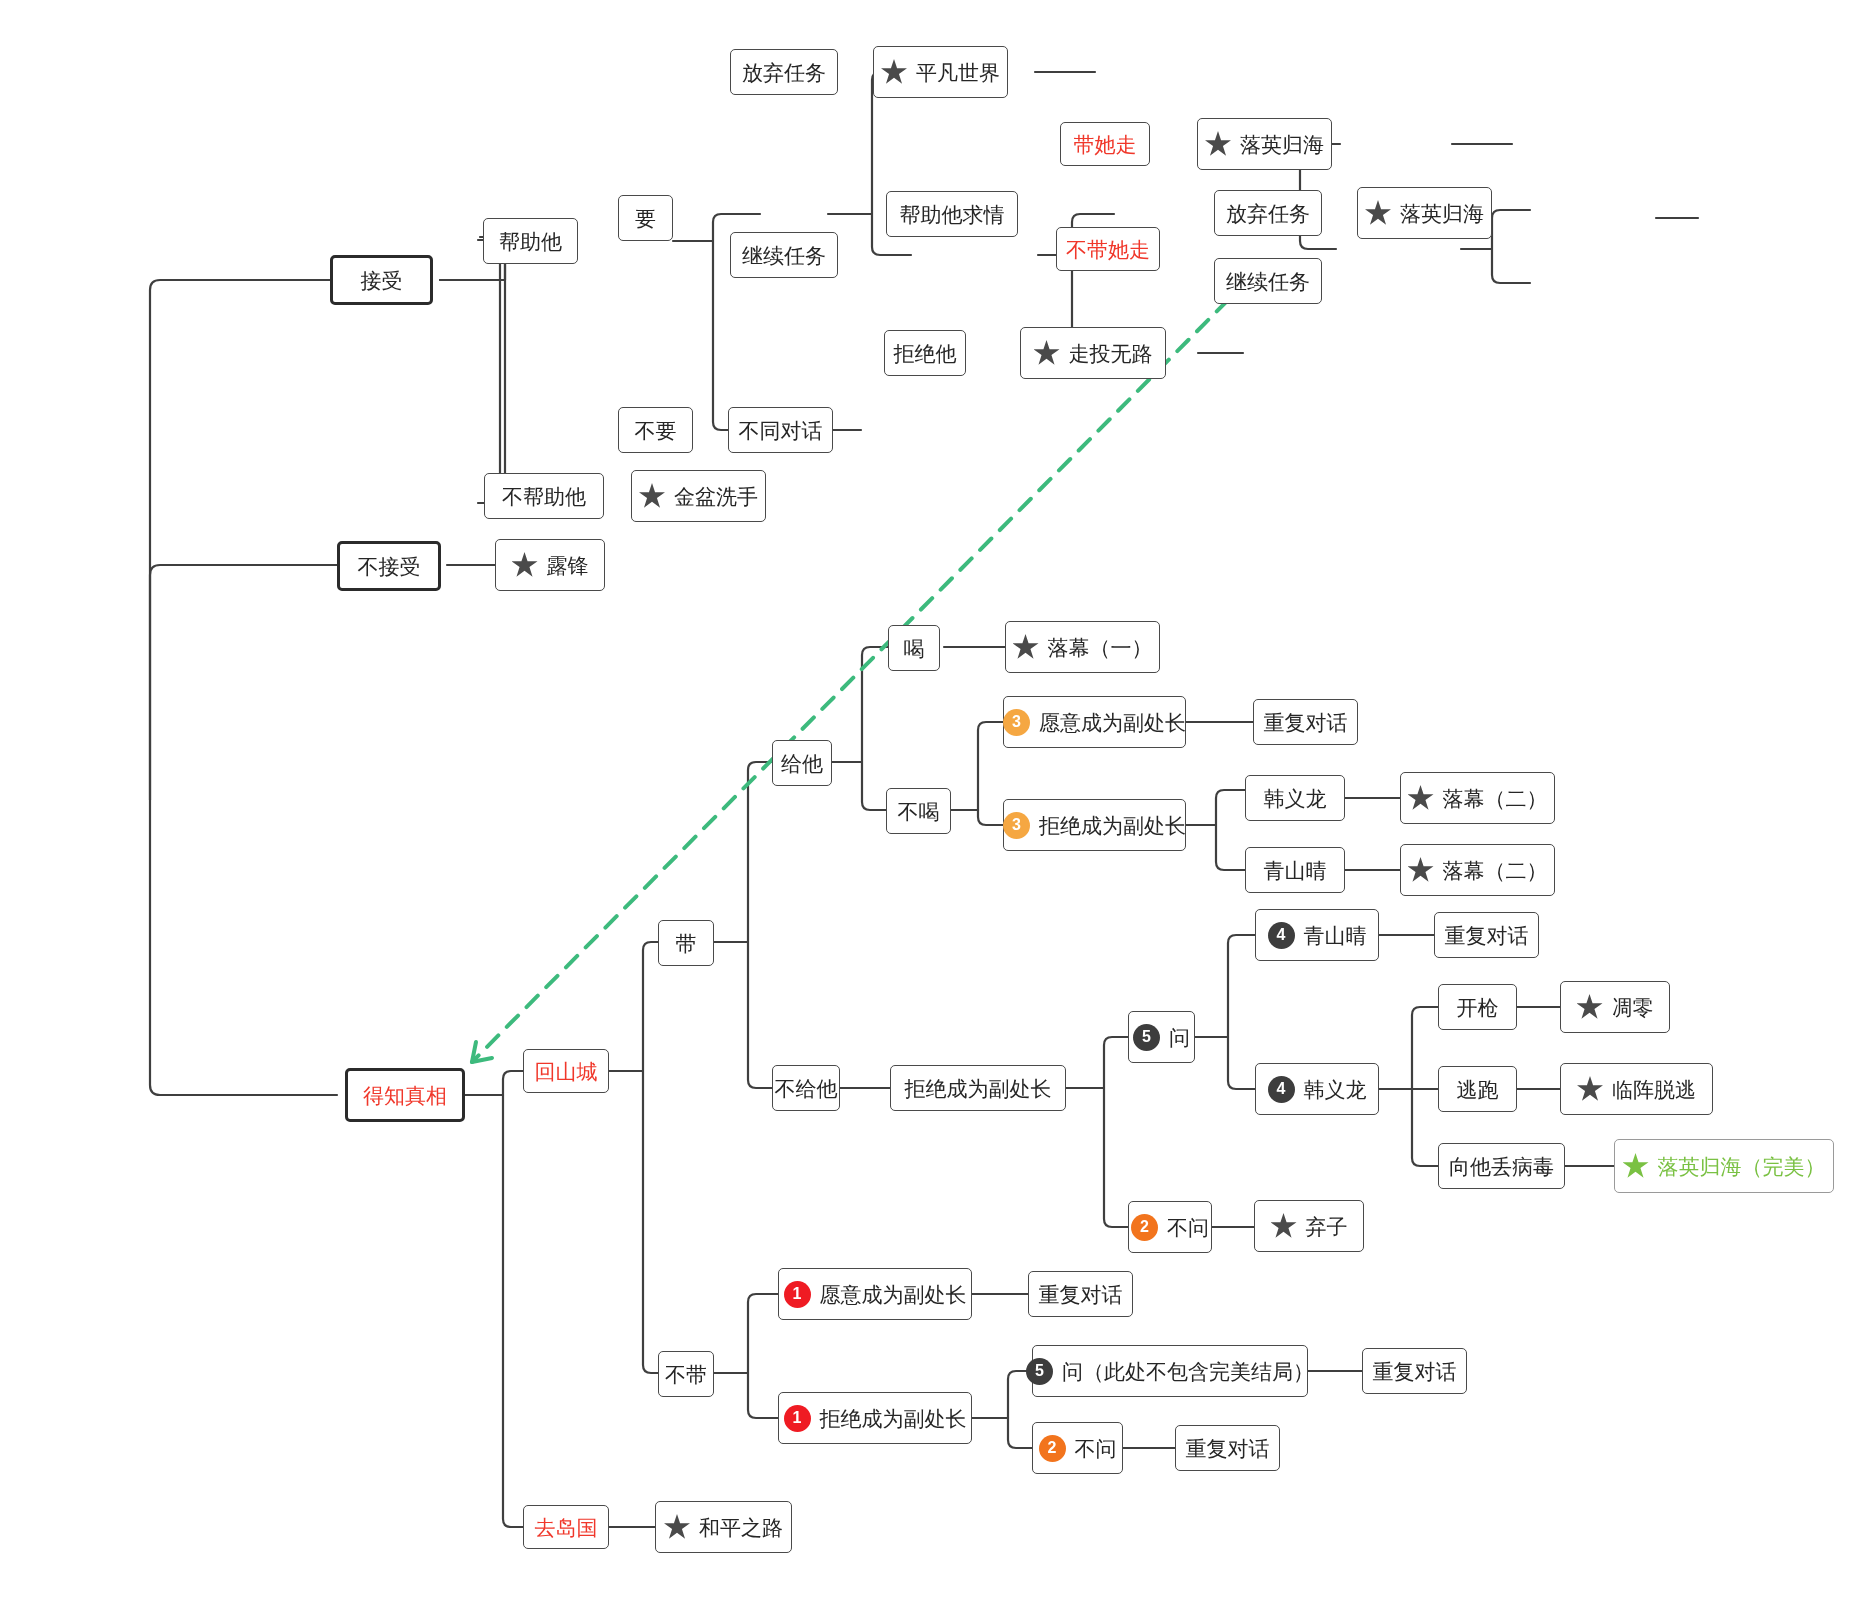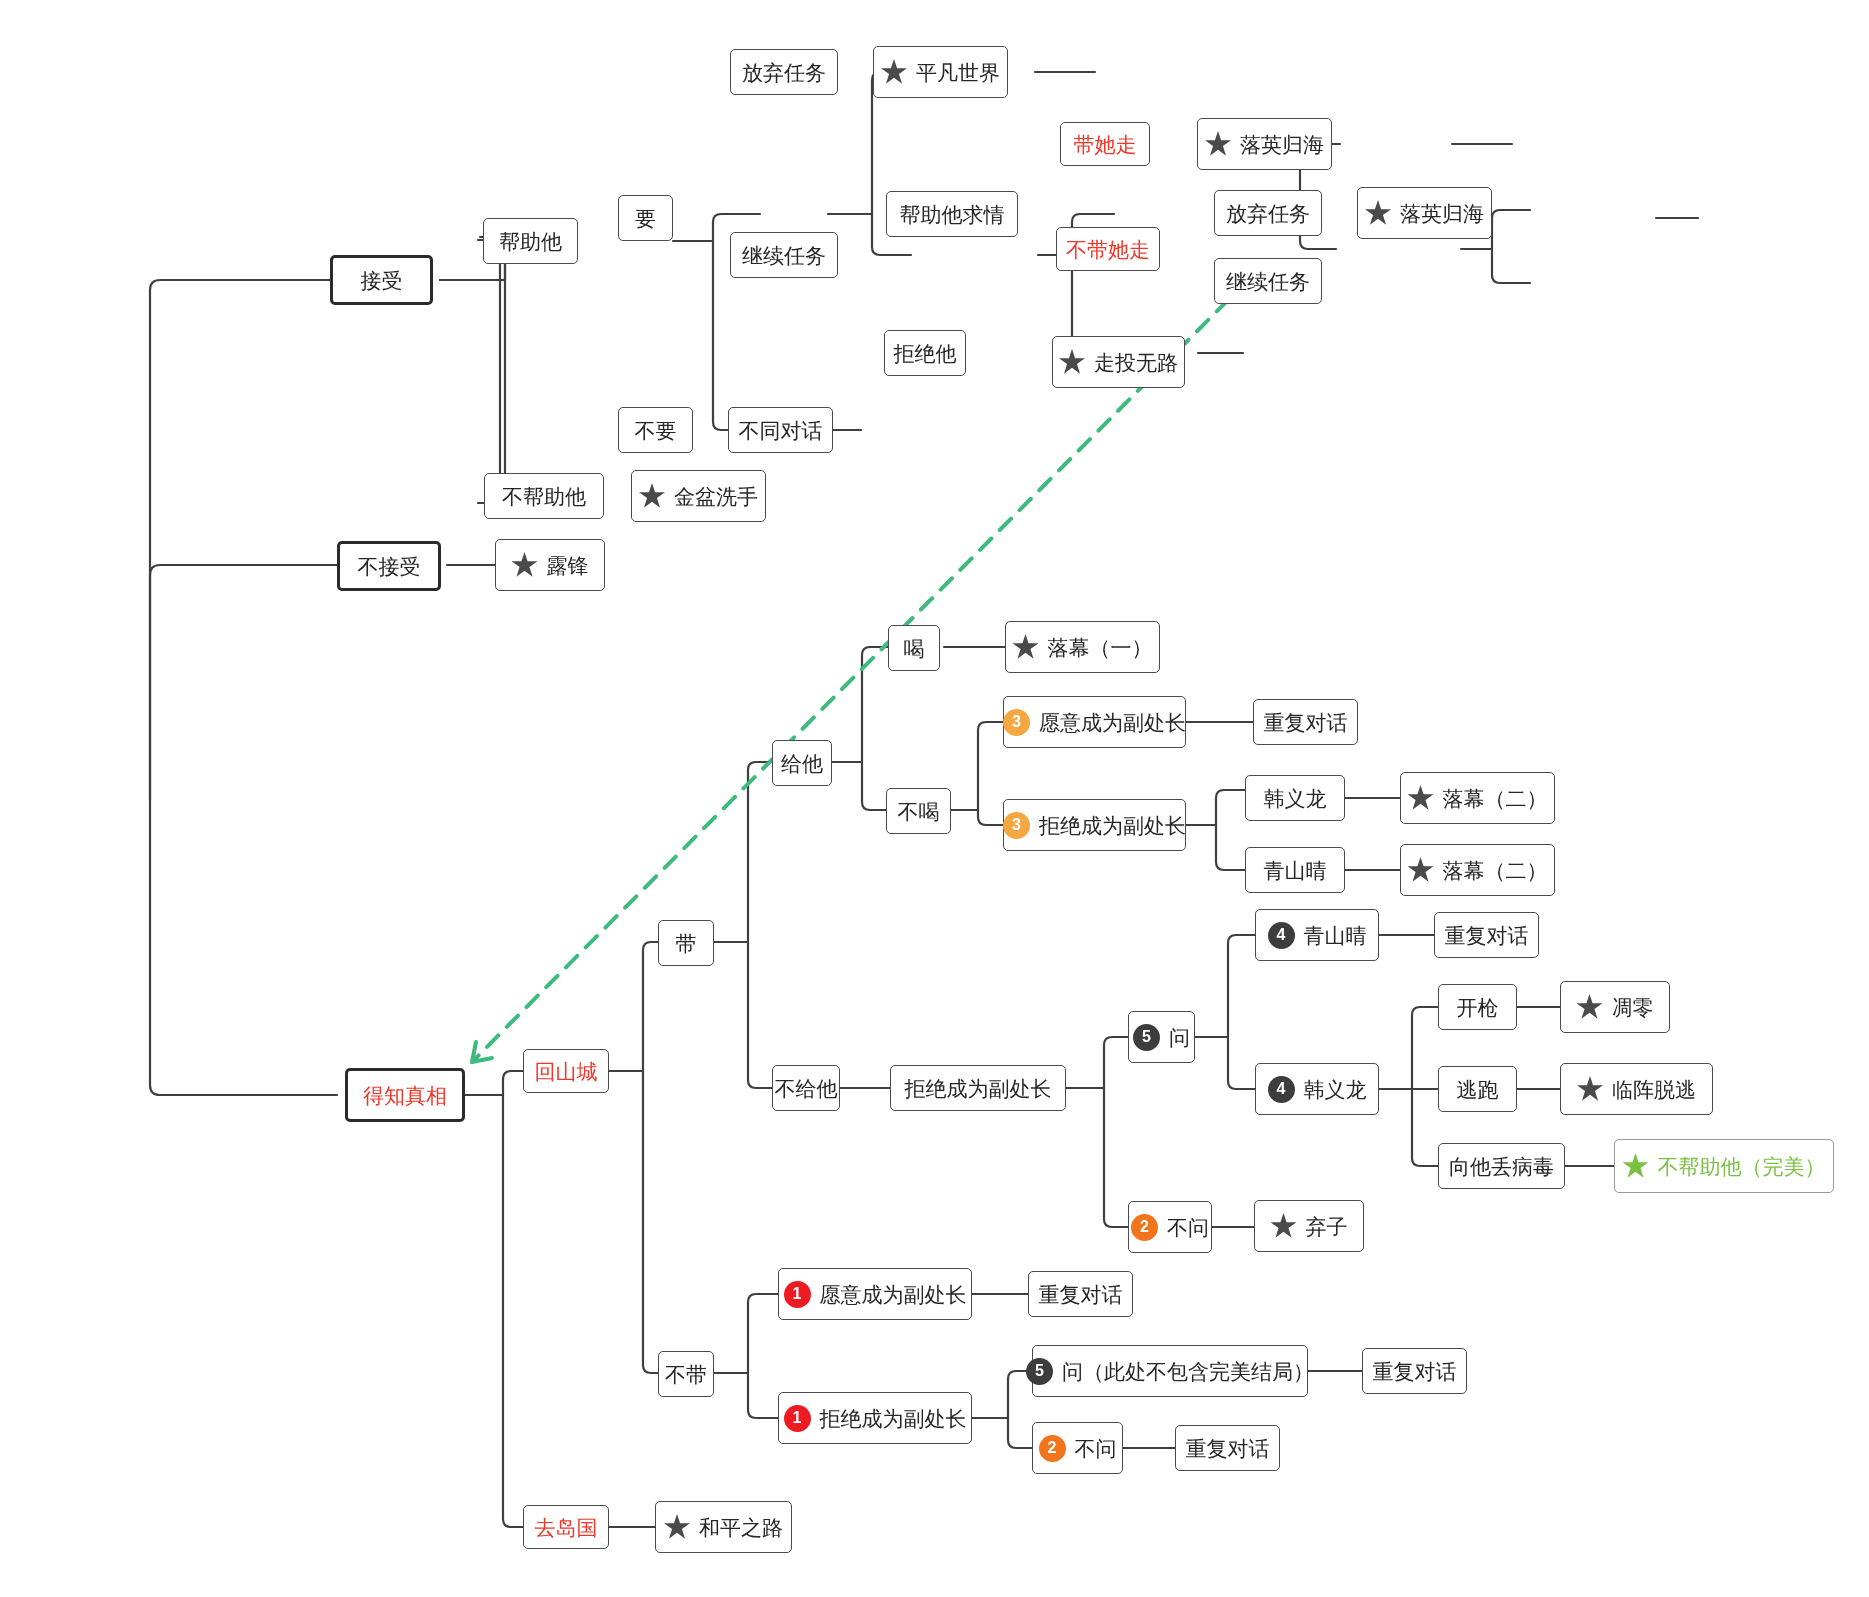--- a/index.html
+++ b/index.html
@@ -257,21 +257,21 @@
   </div>
 
   <div class="node" style="left:1214px;top:258px;width:108px;height:46px;">
     <span class="lbl">继续任务</span>
   </div>
 
   <div class="node" style="left:884px;top:330px;width:82px;height:46px;">
     <span class="lbl">拒绝他</span>
   </div>
 
-  <div class="node" style="left:1020px;top:336px;width:133px;height:52px;margin-left:32px;">
+  <div class="node" style="left:1020px;top:327px;width:146px;height:52px;">
     <span class="star"></span>
     <span class="lbl">走投无路</span>
   </div>
 
   <div class="node" style="left:618px;top:407px;width:75px;height:46px;">
     <span class="lbl">不要</span>
   </div>
 
   <div class="node" style="left:728px;top:407px;width:105px;height:46px;">
     <span class="lbl">不同对话</span>
@@ -409,21 +409,21 @@
     <span class="star"></span>
     <span class="lbl">临阵脱逃</span>
   </div>
 
   <div class="node" style="left:1438px;top:1143px;width:127px;height:46px;">
     <span class="lbl">向他丢病毒</span>
   </div>
 
   <div class="node green-end" style="left:1614px;top:1139px;width:220px;height:54px;">
     <span class="star green"></span>
-    <span class="lbl">不帮助他（完美）</span>
+    <span class="lbl">落英归海（完美）</span>
   </div>
 
   <div class="node" style="left:1128px;top:1201px;width:84px;height:52px;">
     <span class="badge deeporange">2</span>
     <span class="lbl">不问</span>
   </div>
 
   <div class="node" style="left:1254px;top:1200px;width:110px;height:52px;">
     <span class="star"></span>
     <span class="lbl">弃子</span>

